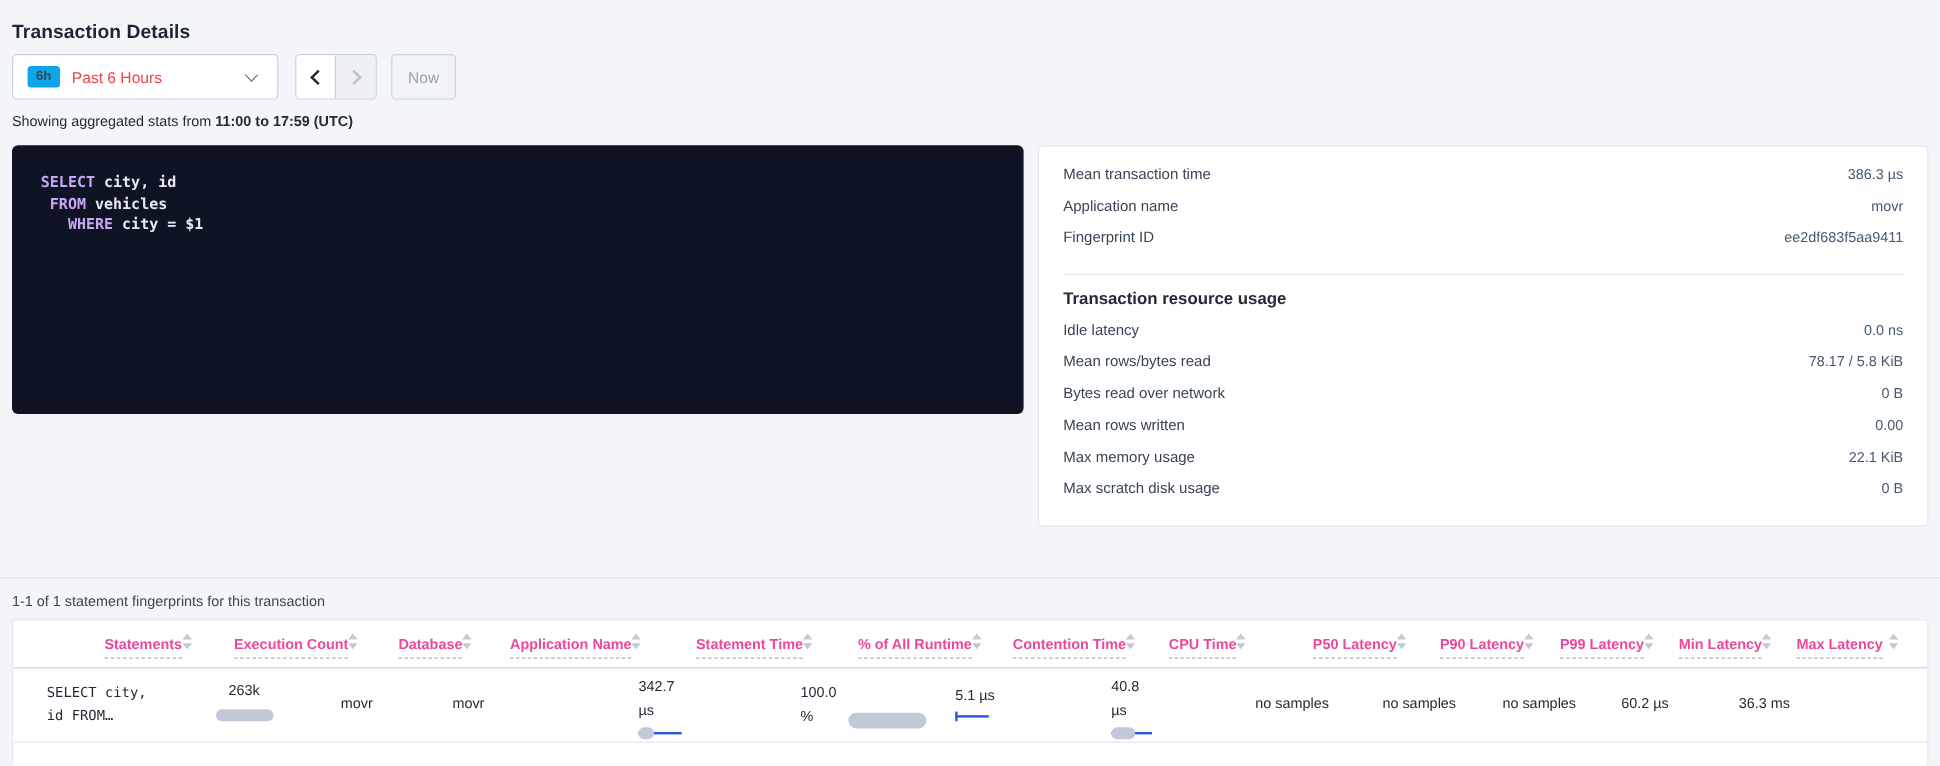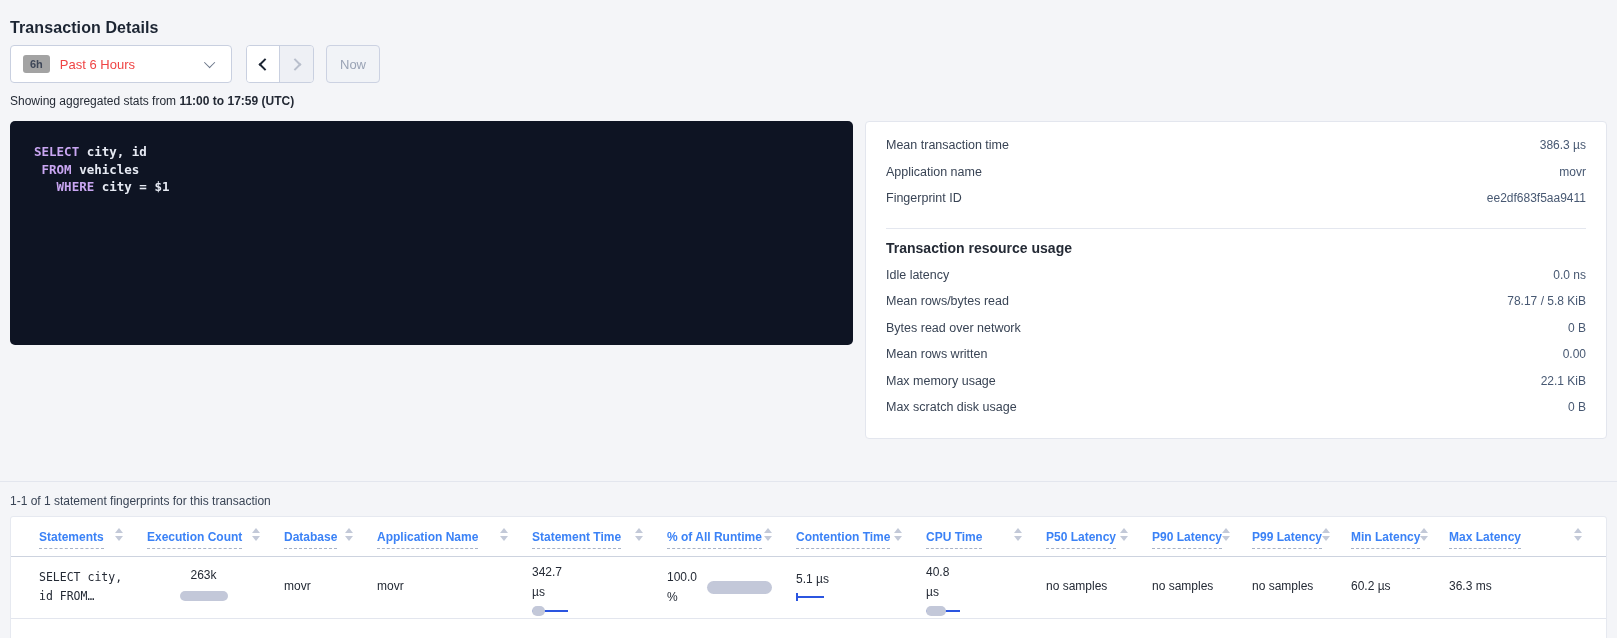--- a/index.html
+++ b/index.html
@@ -14,21 +14,21 @@
   
   .page-title { font-size:16px; font-weight:700; color:#1c2533; padding-top:7px; letter-spacing:.1px; }
 
   
   .controls { display:flex; align-items:center; margin-top:8px; height:38px; }
   .time-dropdown {
     width:222px; height:38px; background:#fff; border:1px solid #c9d0e0; border-radius:4px;
     display:flex; align-items:center; cursor:pointer;
   }
   .time-badge {
-    margin-left:12px; background:#a3a3a3; color:#3e4758; font-size:11px; font-weight:700;
+    margin-left:12px; background:#0ea5e9; color:#3e4758; font-size:11px; font-weight:700;
     border-radius:3px; padding:3px 7px; line-height:12px;
   }
   .time-label { margin-left:10px; font-size:13px; color:#ef4444; }
   .caret {
     margin-left:auto; margin-right:16px; width:8px; height:8px;
     border-left:1.5px solid #6b7689; border-bottom:1.5px solid #6b7689;
     transform:rotate(-45deg) translateY(-2px);
   }
   .arrow-group { display:flex; margin-left:14px; border:1px solid #c9d0e0; border-radius:4px; overflow:hidden; height:38px; }
   .arrow-btn { width:33px; height:100%; display:flex; align-items:center; justify-content:center; cursor:pointer; }
@@ -75,22 +75,22 @@
   .table-card {
     margin-top:8px; background:#fff; border:1px solid #e6e9f0; border-radius:3px;
     height:129px; overflow:hidden;
   }
   .t-header { display:flex; padding:0 0 0 28px; height:40px; align-items:flex-end; border-bottom:1px solid #cdd3df; }
   .t-col { flex-shrink:0; display:flex; align-items:flex-end; justify-content:space-between; padding:0 24px 7px 0; }
   .c0{width:108px}.c1{width:137px}.c2{width:93px}.c3{width:155px}.c4{width:135px}
   .c5{width:129px}.c6{width:130px}.c7{width:120px}.c8{width:106px}.c9{width:100px}
   .c10{width:99px}.c11{width:98px}.c12{flex:1 0 auto; min-width:95px;}
   .h-label {
-    font-size:12px; font-weight:700; color:#3b82f6;
-    border-bottom:1px dashed #a9b3c6; padding-bottom:4px; white-space:nowrap; cursor:pointer;
+    font-size:12px; font-weight:700; color:#ec4899;
+    border-bottom:1px dashed #a9b3c6; padding-bottom:4px; white-space:nowrap; cursor:pointer;margin-left:48px;
   }
   .sort-icon { display:inline-flex; flex-direction:column; gap:3px; margin-bottom:8px; cursor:pointer; }
   .sort-icon i { width:0; height:0; border-left:4px solid transparent; border-right:4px solid transparent; display:block; }
   .sort-icon .up   { border-bottom:5px solid #c3c9d8; }
   .sort-icon .down { border-top:5px solid #c3c9d8; }
 
   .t-row { display:flex; padding-left:28px; height:62px; border-bottom:1px solid #e3e6ee; }
   .t-cell { flex-shrink:0; padding:11px 24px 0 0; font-size:12px; color:#242a35; }
   .t-cell.vcenter { padding-top:22px; }
   .stmt-text { font-family:"DejaVu Sans Mono","Liberation Mono",monospace; font-size:11.5px; line-height:19px; cursor:pointer; white-space:nowrap; }
@@ -299,21 +299,21 @@
         <div class="two-line">
           <div>342.7</div>
           <div>µs</div>
         </div>
         <div class="mini-chart" style="width:38px;">
           <span class="mini-line" style="width:36px;"></span>
           <span class="mini-seg" style="left:0; width:13px;"></span>
         </div>
       </div>
       <div class="t-cell c5" style="padding-top:0;">
-        <div class="runtime-wrap" style="padding-top:10px;">
+        <div class="runtime-wrap" style="padding-top:10px;align-items:flex-end;">
           <div class="two-line">
             <div>100.0</div>
             <div>%</div>
           </div>
           <span class="bar-gray runtime-bar"></span>
         </div>
       </div>
       <div class="t-cell c6" style="padding-top:15px;">
         <div>5.1 µs</div>
         <div class="mini-chart" style="width:30px; margin-top:6px;">

